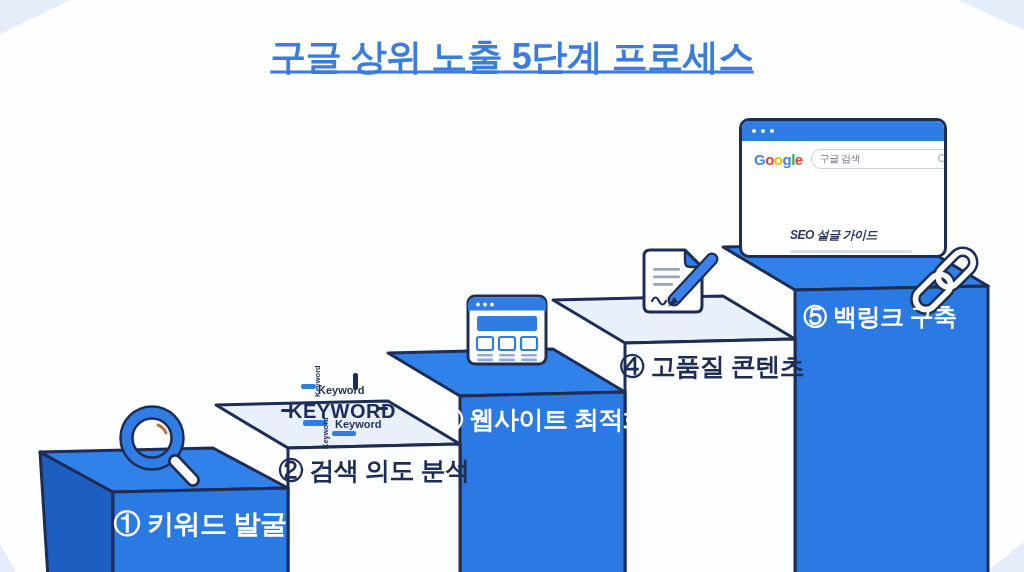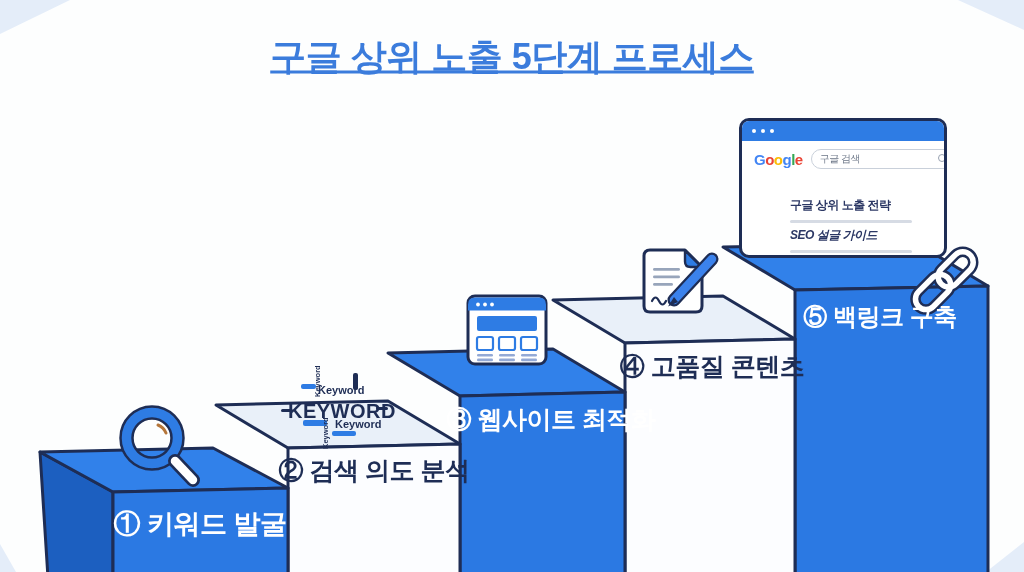--- a/index.html
+++ b/index.html
@@ -22,21 +22,21 @@
   svg.stairs{position:absolute;left:0;top:0;}
 
   .step-label{
     position:absolute;transform:translate(-50%,-50%);
     font-weight:800;white-space:nowrap;letter-spacing:-0.5px;
   }
   .step-label.on-blue{color:#ffffff;}
   .step-label.on-white{color:#1e2d55;}
   .lbl1{left:200px;top:524px;font-size:27px;}
   .lbl2{left:374px;top:470px;font-size:25px;}
-  .lbl3{left:543px;top:419px;font-size:25px;margin-left:8px;}
+  .lbl3{left:543px;top:419px;font-size:25px;}
   .lbl4{left:712px;top:366px;font-size:25px;}
   .lbl5{left:880px;top:317px;font-size:24px;}
 
   
   .kcloud{position:absolute;left:283px;top:367px;width:125px;height:95px;color:#1e2d55;}
   .kcloud span{position:absolute;display:block;}
   .kc-big{left:5px;top:33px;font-size:20px;font-weight:800;letter-spacing:0.5px;}
   .kc-top{left:35px;top:17px;font-size:11px;font-weight:800;}
   .kc-bot{left:52px;top:51px;font-size:11px;font-weight:800;}
   .kc-rot-a{left:16px;top:6px;font-size:7.5px;font-weight:700;transform:rotate(-90deg);transform-origin:left top;left:30px;top:30px;}
@@ -189,24 +189,20 @@
       <div class="logo-row">
         <span class="glogo"><span class="lg0">G</span><span class="lg1">o</span><span class="lg2">o</span><span class="lg3">g</span><span class="lg4">l</span><span class="lg5">e</span></span>
         <span class="pill">
           <span class="q">구글 검색</span>
           <span class="mini-mag">
               <i></i>
               <b></b>
             </span>
         </span>
       </div>
-      <div class="result r1">
-        <div class="r-title">구글 상위 노출 전략</div>
-        <div class="r-line w1"></div>
-      </div>
       <div class="result r2">
         <div class="r-title">SEO 설글 가이드</div>
         <div class="r-line w2"></div>
 
       </div>
     </div>
   </div>
 
   <div class="step-label on-blue lbl1">① 키워드 발굴</div>
   <div class="step-label on-white lbl2">② 검색 의도 분석</div>

